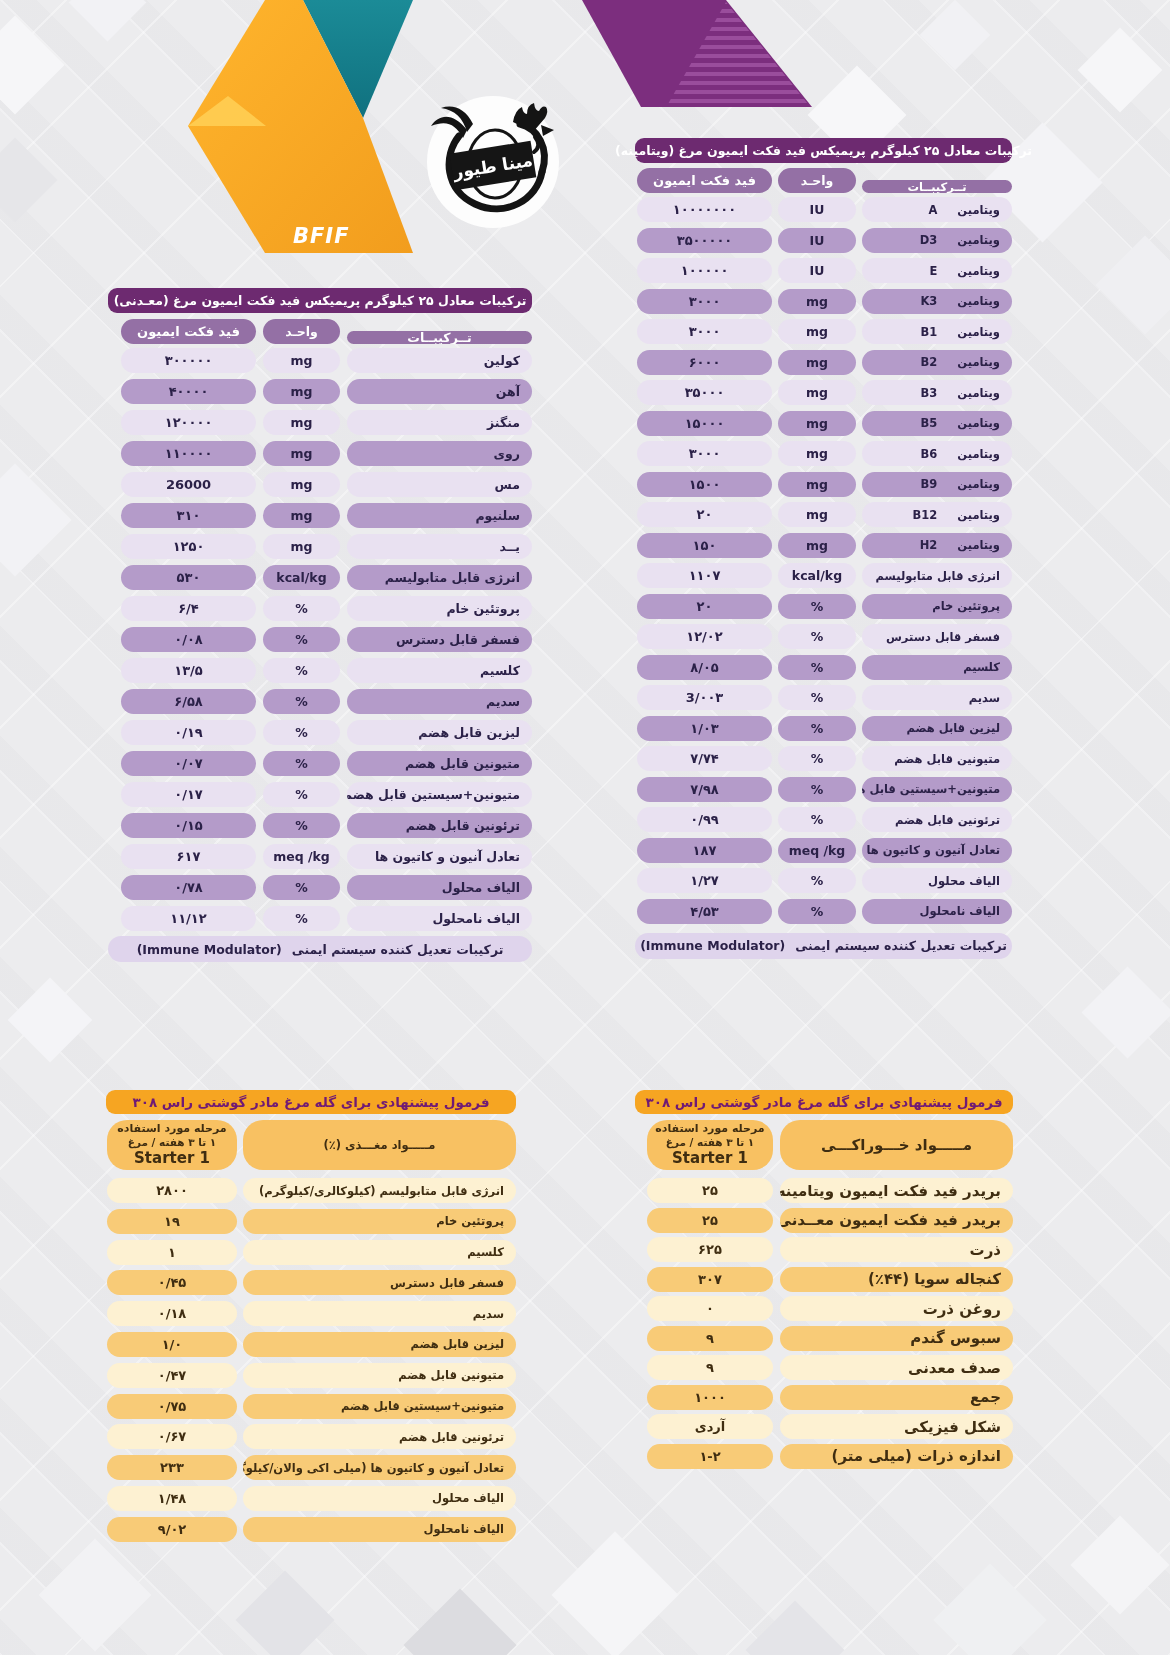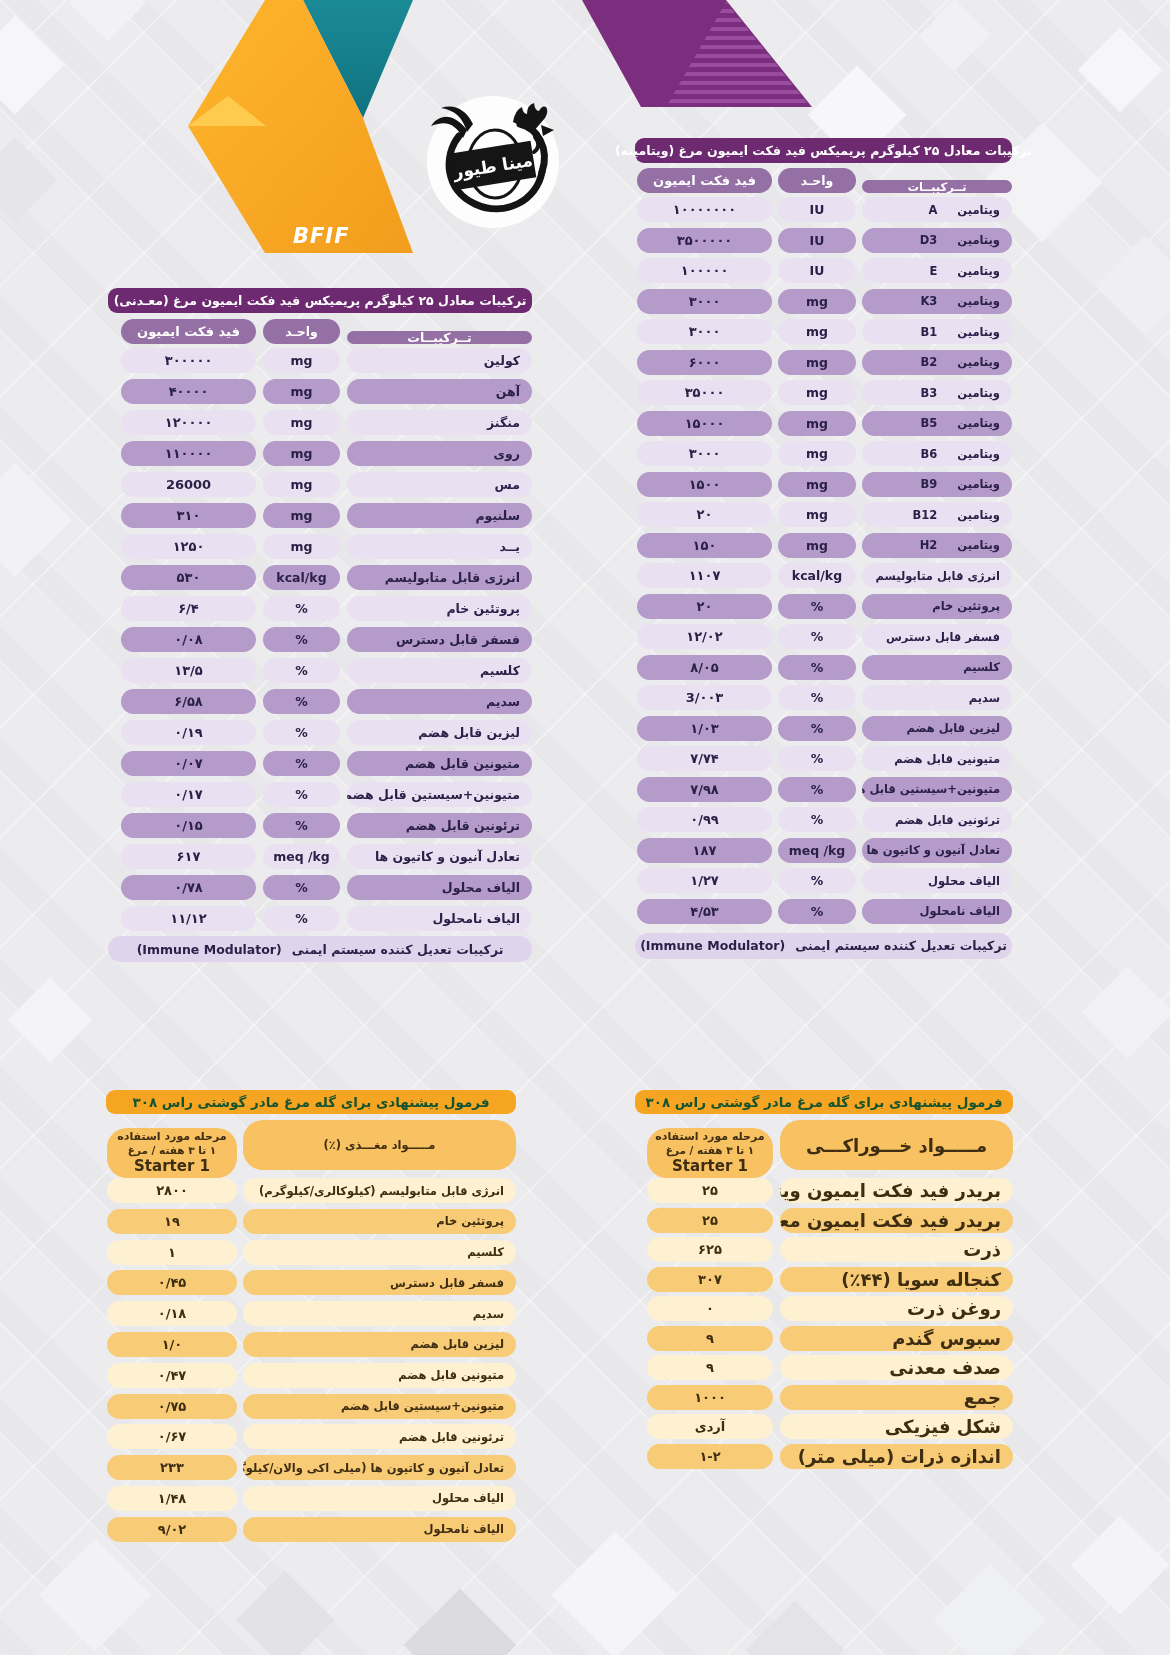--- a/index.html
+++ b/index.html
@@ -47,44 +47,44 @@
   #min-table .phead{margin-bottom:4px;}
   #min-table .prow{gap:7px;justify-content:flex-start;}
   #min-table .prows{gap:6px;}
   #min-table .name{width:185px;font-size:12.5px;}
   #min-table .unit{width:77px;font-size:12.5px;}
   #min-table .val{width:135px;}
   #min-table .pfooter{margin-top:5px;}
 
   
   .otable{position:absolute;display:flex;flex-direction:column;direction:rtl;}
-  .otitle{height:24px;border-radius:9px;background:#f6a522;color:#14532d;
+  .otitle{height:24px;border-radius:9px;background:#f6a522;color:#701a75;
     display:flex;align-items:center;justify-content:center;
     font-size:13.5px;font-weight:bold;white-space:nowrap;}
   .orow{display:flex;direction:rtl;height:25px;flex:none;}
   .opill{border-radius:13px;display:flex;align-items:center;justify-content:center;
     font-weight:bold;color:#3f2d11;font-size:13px;white-space:nowrap;overflow:hidden;}
   .orow .oname{justify-content:flex-start;padding-right:12px;box-sizing:border-box;}
   .ohead{height:50px !important;}
   .ohead .opill{background:#f8c162 !important;height:50px;border-radius:20px;}
   .ohead .oname{justify-content:center;padding-right:0;font-size:14.5px;}
-  .ophase{flex-direction:column;line-height:1.25;margin-top:8px;}
+  .ophase{flex-direction:column;line-height:1.25;}
   .ophase .l1{font-size:11px;font-weight:bold;}
   .ophase .l2{font-size:10.5px;font-weight:bold;}
   .ophase .l3{font-size:15px;font-weight:bold;}
   .orows{display:flex;flex-direction:column;}
   .orows .orow:nth-child(odd) .opill{background:#fdf1d2;}
   .orows .orow:nth-child(even) .opill{background:#f8cb77;}
 
   #feed-table{left:635px;top:1090px;width:378px;}
   #feed-table .otitle{margin-bottom:6px;}
   #feed-table .ohead{margin-bottom:8px;}
   #feed-table .orow{gap:7px;}
   #feed-table .orows{gap:4.5px;}
-  #feed-table .oname{width:233px;font-size:18px;}
+  #feed-table .oname{width:233px;font-size:15px;}
   #feed-table .oval{width:126px;}
 
   #nut-table{left:106px;top:1090px;width:410px;}
   #nut-table .otitle{margin-bottom:6px;}
   #nut-table .ohead{margin-bottom:8px;}
   #nut-table .orow{gap:6px;}
   #nut-table .orows{gap:5.8px;}
   #nut-table .oname{width:273px;font-size:11.5px;}
   #nut-table .oval{width:130px;}
 

